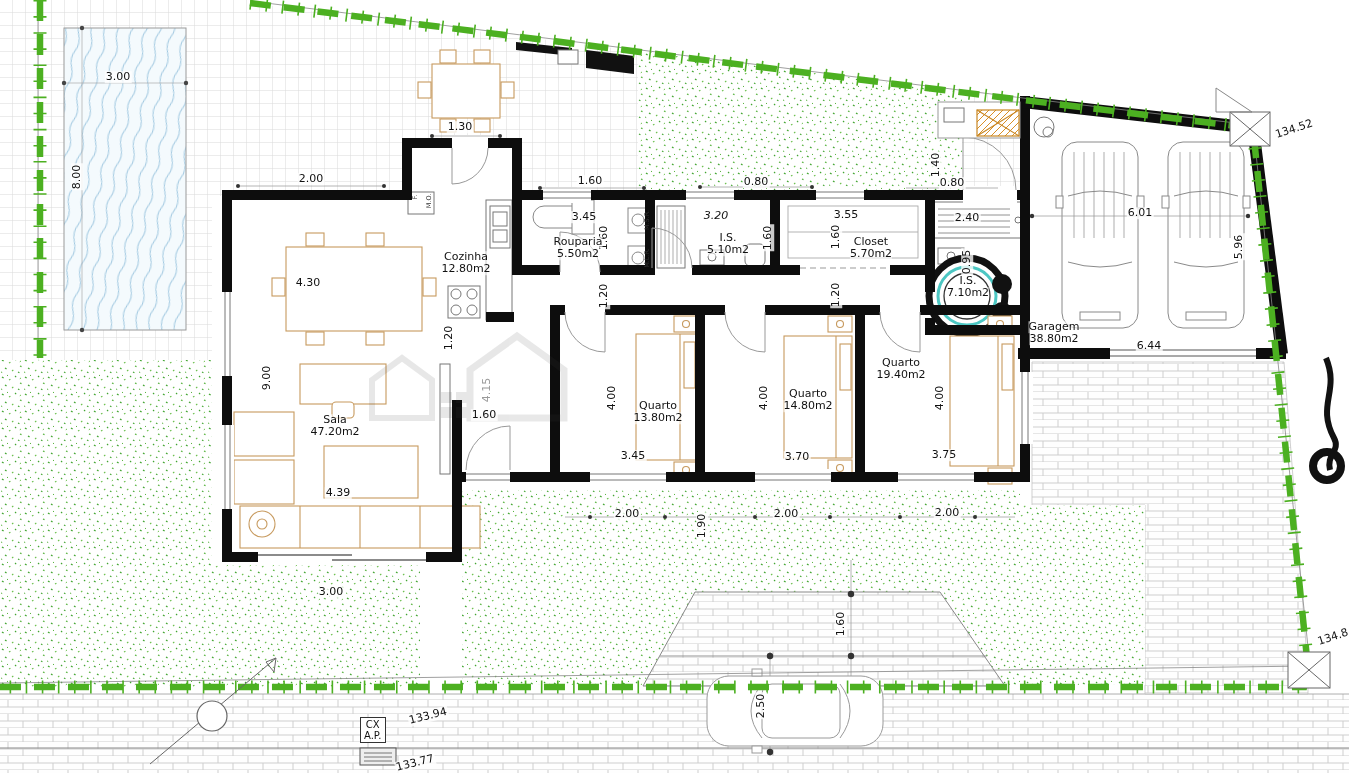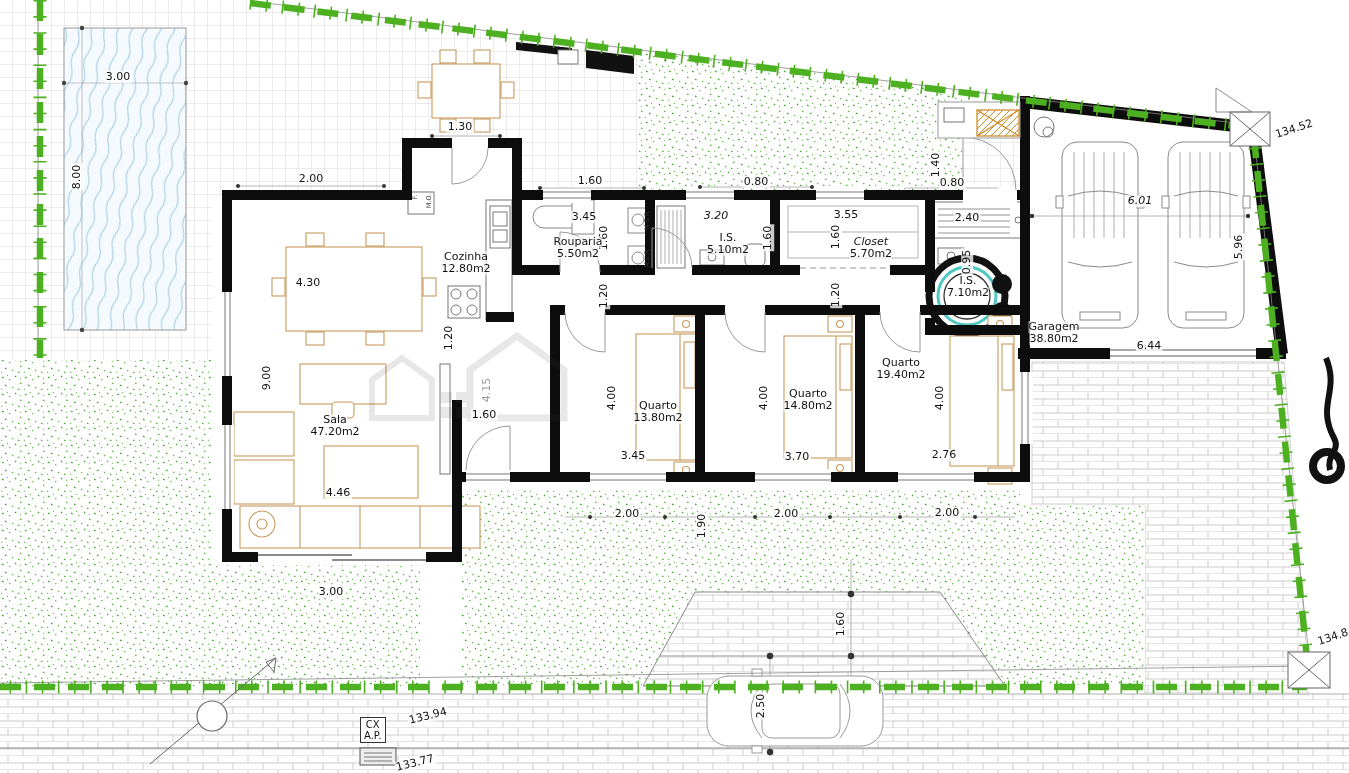--- a/index.html
+++ b/index.html
@@ -472,47 +472,47 @@
       <div class="dim" style="left: 308px; top: 283px; transform: translate(-50%, -50%) rotate(0deg);">4.30</div>
       <div class="dim" style="left: 449px; top: 338px; transform: translate(-50%, -50%) rotate(-90deg);">1.20</div>
       <div class="dim" style="left: 267px; top: 378px; transform: translate(-50%, -50%) rotate(-90deg);">9.00</div>
       <div class="dim gray" style="left: 487px; top: 390px; transform: translate(-50%, -50%) rotate(-90deg);">4.15</div>
       <div class="dim" style="left: 484px; top: 415px; transform: translate(-50%, -50%) rotate(0deg);">1.60</div>
       <div class="dim" style="left: 612px; top: 398px; transform: translate(-50%, -50%) rotate(-90deg);">4.00</div>
       <div class="dim" style="left: 764px; top: 398px; transform: translate(-50%, -50%) rotate(-90deg);">4.00</div>
       <div class="dim" style="left: 940px; top: 398px; transform: translate(-50%, -50%) rotate(-90deg);">4.00</div>
       <div class="dim" style="left: 633px; top: 456px; transform: translate(-50%, -50%) rotate(0deg);">3.45</div>
       <div class="dim" style="left: 797px; top: 457px; transform: translate(-50%, -50%) rotate(0deg);">3.70</div>
-      <div class="dim" style="left: 944px; top: 455px; transform: translate(-50%, -50%) rotate(0deg);">2.76</div>
-      <div class="dim" style="left: 338px; top: 493px; transform: translate(-50%, -50%) rotate(0deg);">4.46</div>
+      <div class="dim" style="left: 944px; top: 455px; transform: translate(-50%, -50%) rotate(0deg);">3.75</div>
+      <div class="dim" style="left: 338px; top: 493px; transform: translate(-50%, -50%) rotate(0deg);">4.39</div>
       <div class="dim" style="left: 627px; top: 514px; transform: translate(-50%, -50%) rotate(0deg);">2.00</div>
       <div class="dim" style="left: 786px; top: 514px; transform: translate(-50%, -50%) rotate(0deg);">2.00</div>
       <div class="dim" style="left: 947px; top: 513px; transform: translate(-50%, -50%) rotate(0deg);">2.00</div>
       <div class="dim" style="left: 702px; top: 526px; transform: translate(-50%, -50%) rotate(-90deg);">1.90</div>
       <div class="dim" style="left: 331px; top: 592px; transform: translate(-50%, -50%) rotate(0deg);">3.00</div>
       <div class="dim" style="left: 841px; top: 624px; transform: translate(-50%, -50%) rotate(-90deg);">1.60</div>
       <div class="dim" style="left: 761px; top: 706px; transform: translate(-50%, -50%) rotate(-90deg);">2.50</div>
-      <div class="dim" style="left: 1140px; top: 201px; transform: translate(-50%, -50%) rotate(0deg); font-style: italic;">6.01</div>
+      <div class="dim" style="left: 1140px; top: 213px; transform: translate(-50%, -50%) rotate(0deg);">6.01</div>
       <div class="dim" style="left: 1239px; top: 247px; transform: translate(-50%, -50%) rotate(-90deg);">5.96</div>
       <div class="dim" style="left: 1149px; top: 346px; transform: translate(-50%, -50%) rotate(0deg);">6.44</div>
       <div class="dim" style="left: 1294px; top: 129px; transform: translate(-50%, -50%) rotate(-18deg);">134.52</div>
       <div class="dim" style="left: 1333px; top: 637px; transform: translate(-50%, -50%) rotate(-18deg);">134.8</div>
       <div class="dim" style="left: 428px; top: 716px; transform: translate(-50%, -50%) rotate(-14deg);">133.94</div>
       <div class="dim" style="left: 415px; top: 763px; transform: translate(-50%, -50%) rotate(-14deg);">133.77</div>
       <div class="dim tiny" style="left: 647px; top: 220px; transform: translate(-50%, -50%) rotate(-90deg);">M.S.R.</div>
       <div class="dim tiny" style="left: 647px; top: 258px; transform: translate(-50%, -50%) rotate(-90deg);">M.L.R.</div>
       <div class="dim tiny" style="left: 415px; top: 197px; transform: translate(-50%, -50%) rotate(-90deg);">F.</div>
       <div class="dim tiny" style="left: 429px; top: 201px; transform: translate(-50%, -50%) rotate(-90deg);">M.O.</div>
       <div class="room-name" style="left: 466px; top: 257px; transform: translate(-50%, -50%) rotate(0deg);">Cozinha</div>
       <div class="room-area" style="left: 466px; top: 269px; transform: translate(-50%, -50%) rotate(0deg); text-align: center;">12.80m2</div>
       <div class="room-name" style="left: 578px; top: 242px; transform: translate(-50%, -50%) rotate(0deg);">Rouparia</div>
       <div class="room-area" style="left: 578px; top: 254px; transform: translate(-50%, -50%) rotate(0deg);">5.50m2</div>
       <div class="room-name" style="left: 728px; top: 238px; transform: translate(-50%, -50%) rotate(0deg);">I.S.</div>
       <div class="room-area" style="left: 728px; top: 250px; transform: translate(-50%, -50%) rotate(0deg);">5.10m2</div>
-      <div class="room-name" style="left: 871px; top: 242px; transform: translate(-50%, -50%) rotate(0deg); font-style: italic;">Closet</div>
+      <div class="room-name" style="left: 871px; top: 242px; transform: translate(-50%, -50%) rotate(0deg);">Closet</div>
       <div class="room-area" style="left: 871px; top: 254px; transform: translate(-50%, -50%) rotate(0deg);">5.70m2</div>
       <div class="room-name" style="left: 968px; top: 281px; transform: translate(-50%, -50%) rotate(0deg);">I.S.</div>
       <div class="room-area" style="left: 968px; top: 293px; transform: translate(-50%, -50%) rotate(0deg);">7.10m2</div>
       <div class="room-name" style="left: 658px; top: 406px; transform: translate(-50%, -50%) rotate(0deg);">Quarto</div>
       <div class="room-area" style="left: 658px; top: 418px; transform: translate(-50%, -50%) rotate(0deg);">13.80m2</div>
       <div class="room-name" style="left: 808px; top: 394px; transform: translate(-50%, -50%) rotate(0deg);">Quarto</div>
       <div class="room-area" style="left: 808px; top: 406px; transform: translate(-50%, -50%) rotate(0deg);">14.80m2</div>
       <div class="room-name" style="left: 901px; top: 363px; transform: translate(-50%, -50%) rotate(0deg);">Quarto</div>
       <div class="room-area" style="left: 901px; top: 375px; transform: translate(-50%, -50%) rotate(0deg);">19.40m2</div>
       <div class="room-name" style="left: 335px; top: 420px; transform: translate(-50%, -50%) rotate(0deg);">Sala</div>

